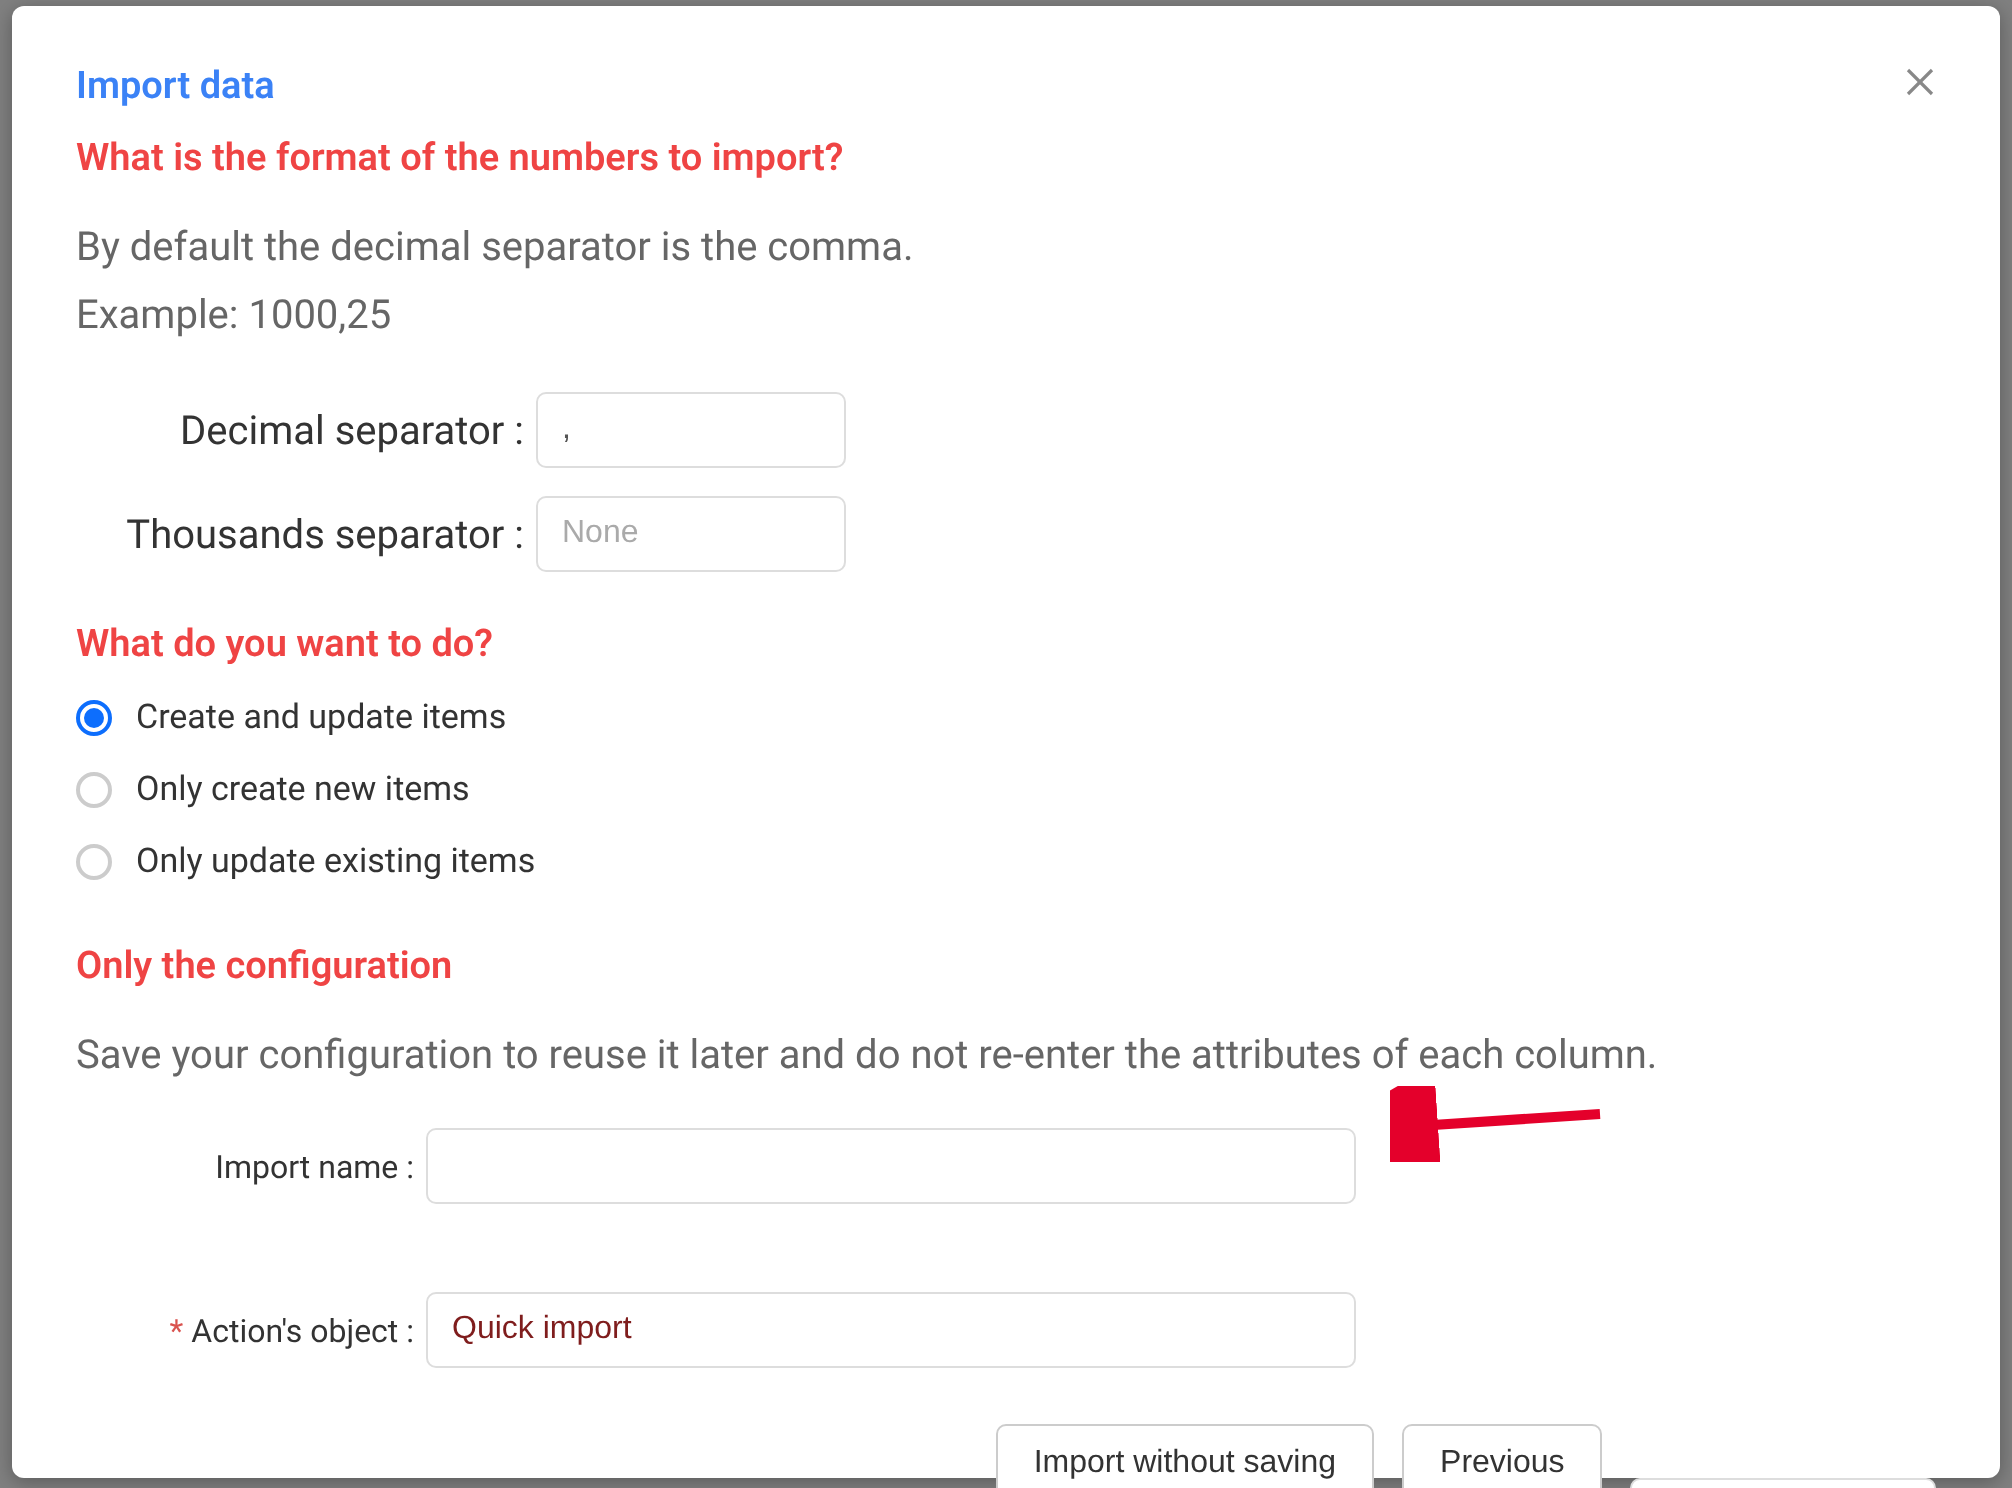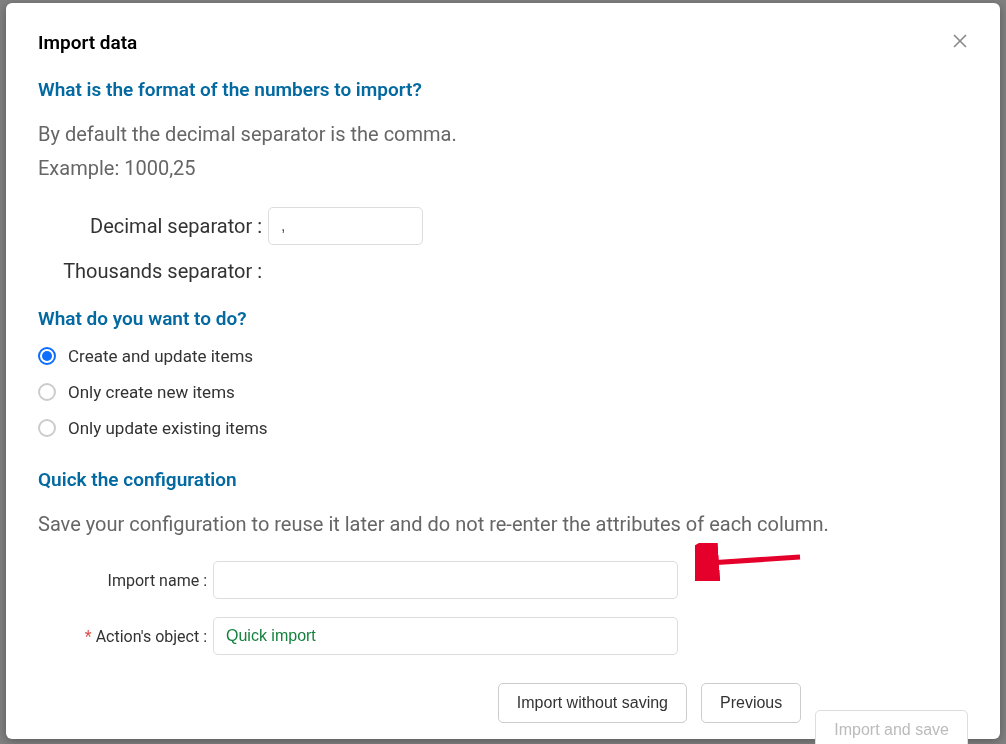--- a/index.html
+++ b/index.html
@@ -30,27 +30,27 @@
       height: 24px;
       cursor: pointer;
       color: #888;
       display: flex;
       align-items: center;
       justify-content: center;
     }
     .modal-title {
       font-size: 19px;
       font-weight: 600;
-      color: #000000;
-      margin-bottom: 24px;
+      color: #3b82f6;
+      margin-bottom: 13px;
     }
     .section-heading {
       font-size: 19px;
       font-weight: 600;
-      color: #0369a1;
+      color: #ef4444;
       margin-bottom: 16px;
     }
     .help-text {
       font-size: 20px;
       color: #666;
       line-height: 1.7;
       margin-bottom: 22px;
     }
     .form-row {
       display: flex;
@@ -88,21 +88,21 @@
       color: #555;
     }
     .input-sm::placeholder { color: #aaa; }
     .input-lg {
       width: 465px;
       height: 38px;
       border: 1px solid #ddd;
       border-radius: 5px;
       padding: 16px 12px;
       font-size: 16px;
-      color: #15803d;
+      color: #7f1d1d;
     }
     .section-block { margin-bottom: 24px; }
     .radio-group { margin-bottom: 30px; }
     .radio-row {
       display: flex;
       align-items: center;
       margin-bottom: 16px;
       cursor: pointer;
     }
     .radio-outer {
@@ -191,20 +191,21 @@
       <div>Example: 1000,25</div>
     </div>
 
     <div class="form-row narrow">
       <label class="form-label">Decimal separator :</label>
       <input class="input-sm" type="text" value="," style="">
     </div>
 
     <div class="form-row narrow">
       <label class="form-label">Thousands separator :</label>
+      <input class="input-sm" type="text" placeholder="None" style="">
     </div>
   </div>
 
   <div class="section-block">
     <h3 class="section-heading">What do you want to do?</h3>
     <div class="radio-group">
 
       <div class="radio-row">
         <span class="radio-outer checked">
             <span class="radio-inner"></span>
@@ -219,24 +220,24 @@
 
       <div class="radio-row">
         <span class="radio-outer"></span>
         <span class="radio-label">Only update existing items</span>
       </div>
 
     </div>
   </div>
 
   <div class="section-block" style="margin-bottom:0;">
-    <h3 class="section-heading">Quick the configuration</h3>
+    <h3 class="section-heading">Only the configuration</h3>
     <div class="help-text" style="margin-bottom:8px;">Save your configuration to reuse it later and do not re-enter the attributes of each column.</div>
 
-    <div class="config-row" style="margin-bottom:18px;align-items:center;">
+    <div class="config-row" style="margin-bottom:44px;align-items:center;">
       <label class="form-label-wide" style="width:175px;">Import name :</label>
       <input class="input-lg" type="text" value="" style="">
     </div>
 
     <div class="config-row" style="margin-top:0;margin-bottom:0;">
       <label class="form-label-wide" style="width:175px;">
         <span class="required-mark">*</span><span>Action's object :</span>
       </label>
       <input class="input-lg" type="text" value="Quick import" style="">
     </div>

